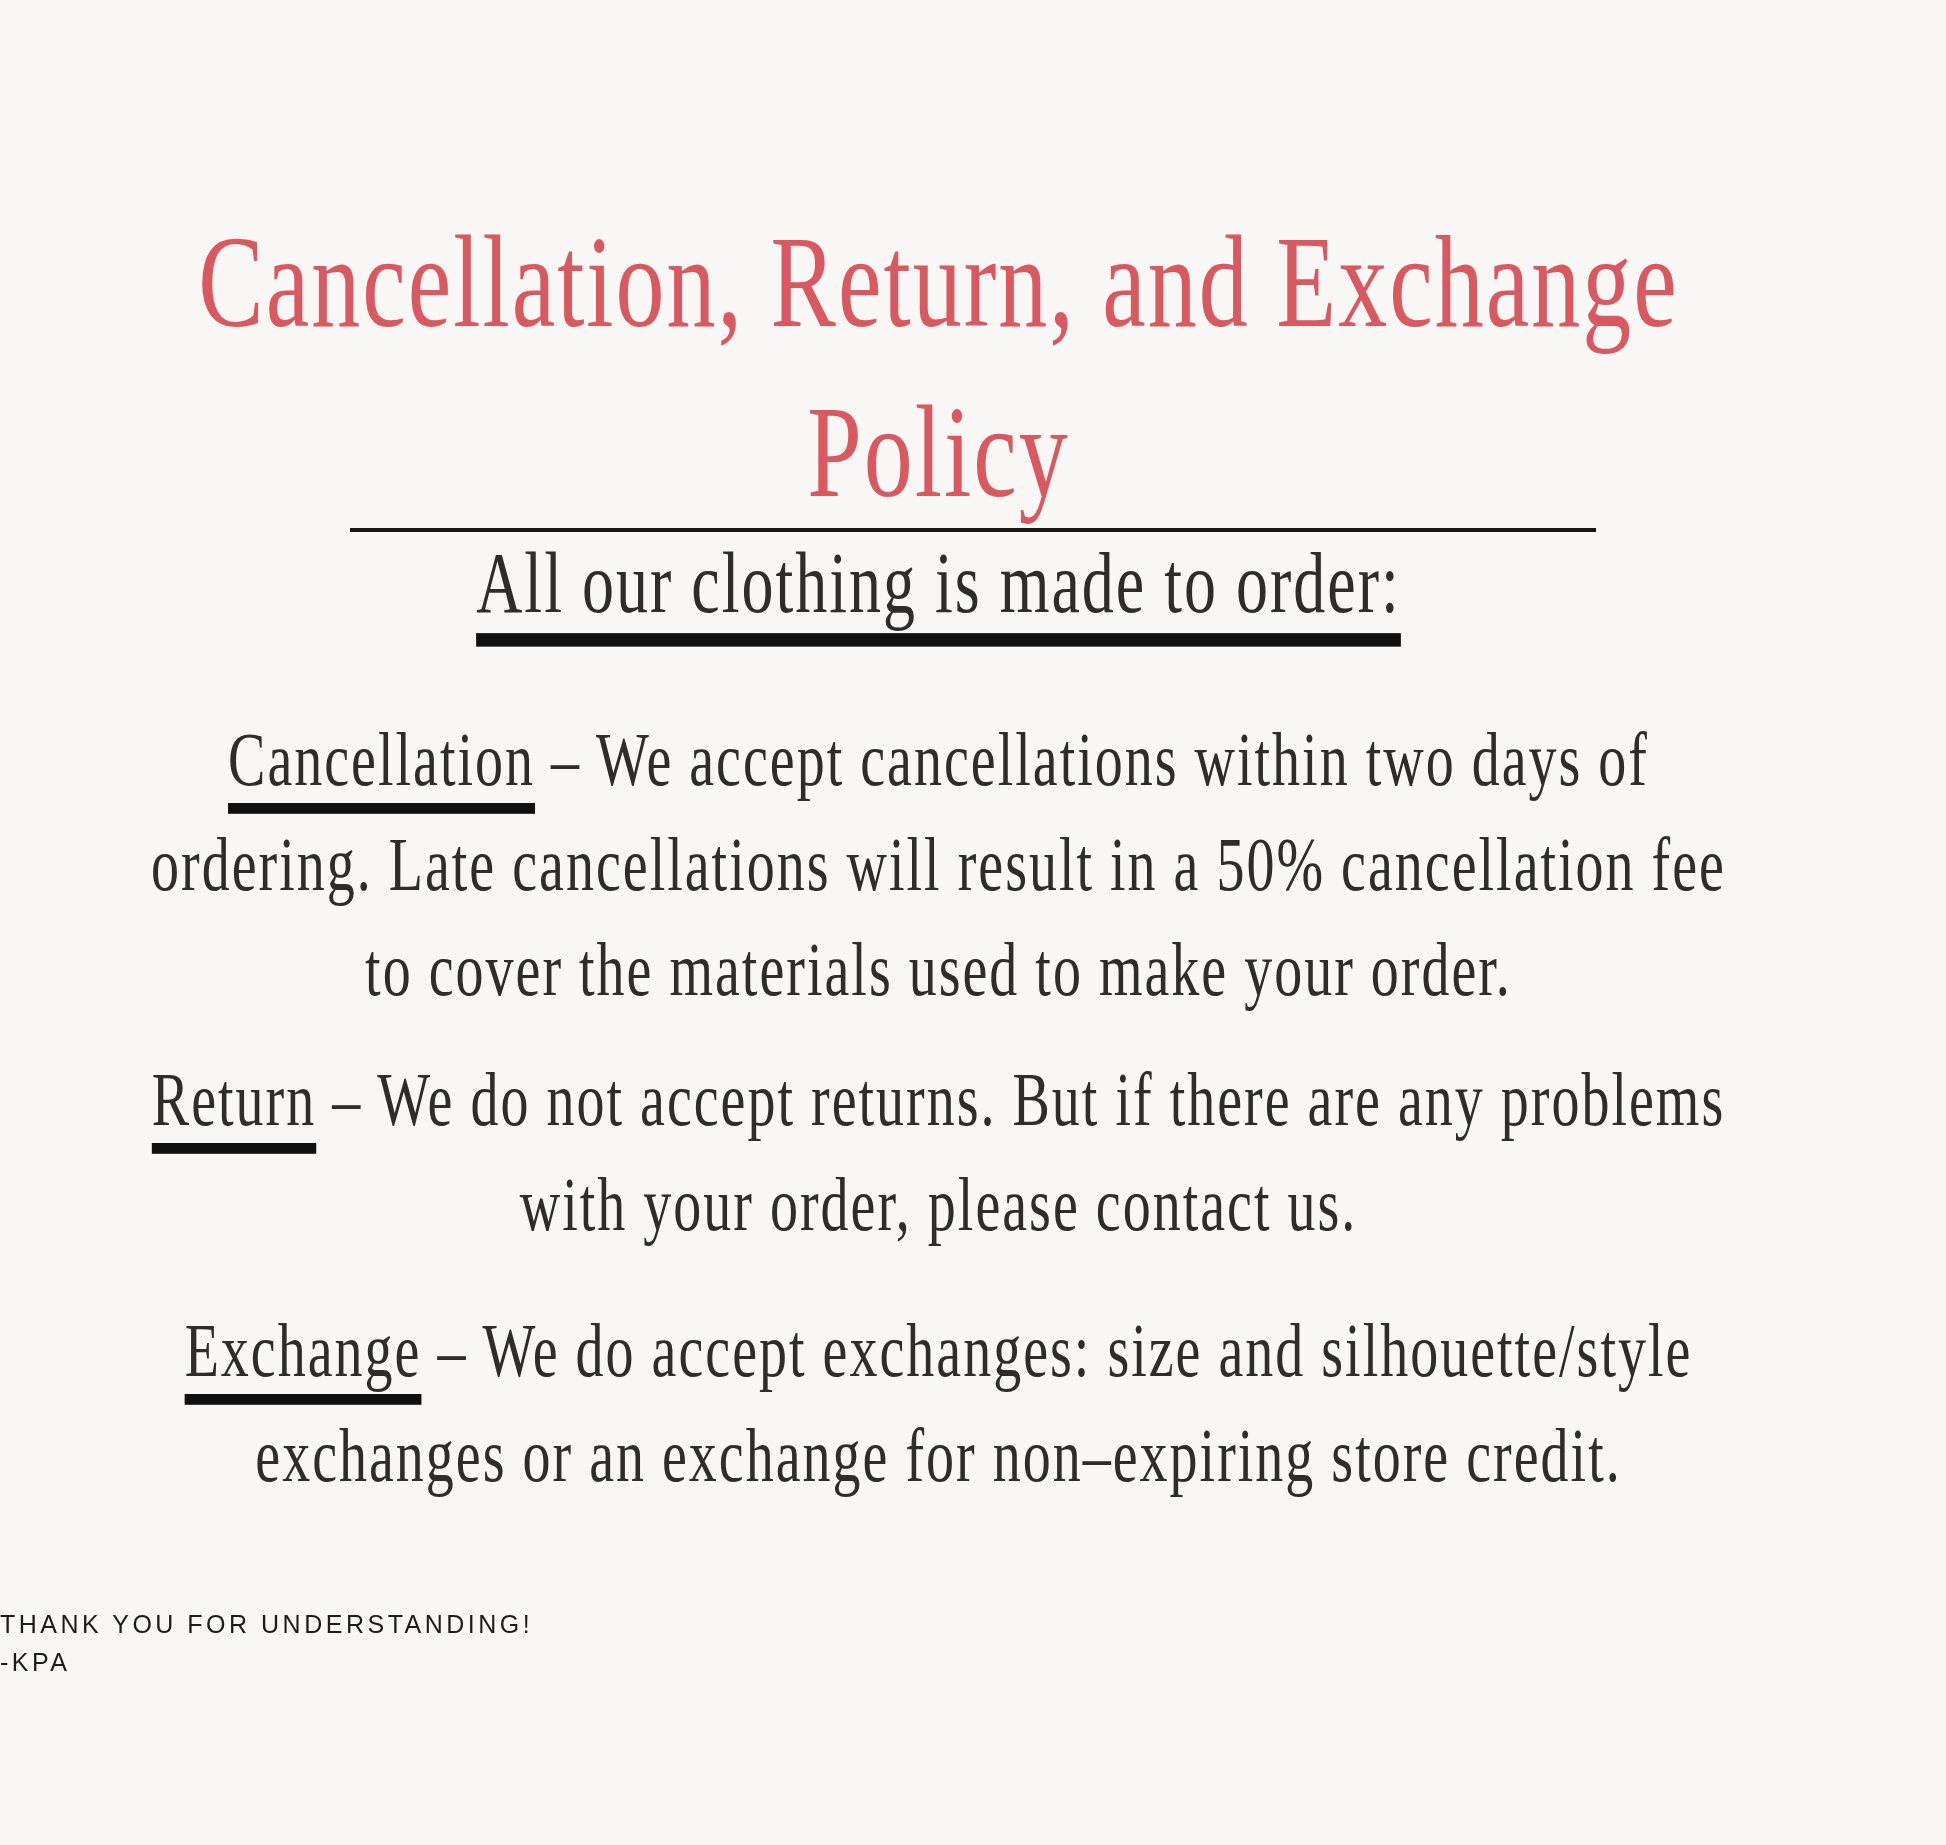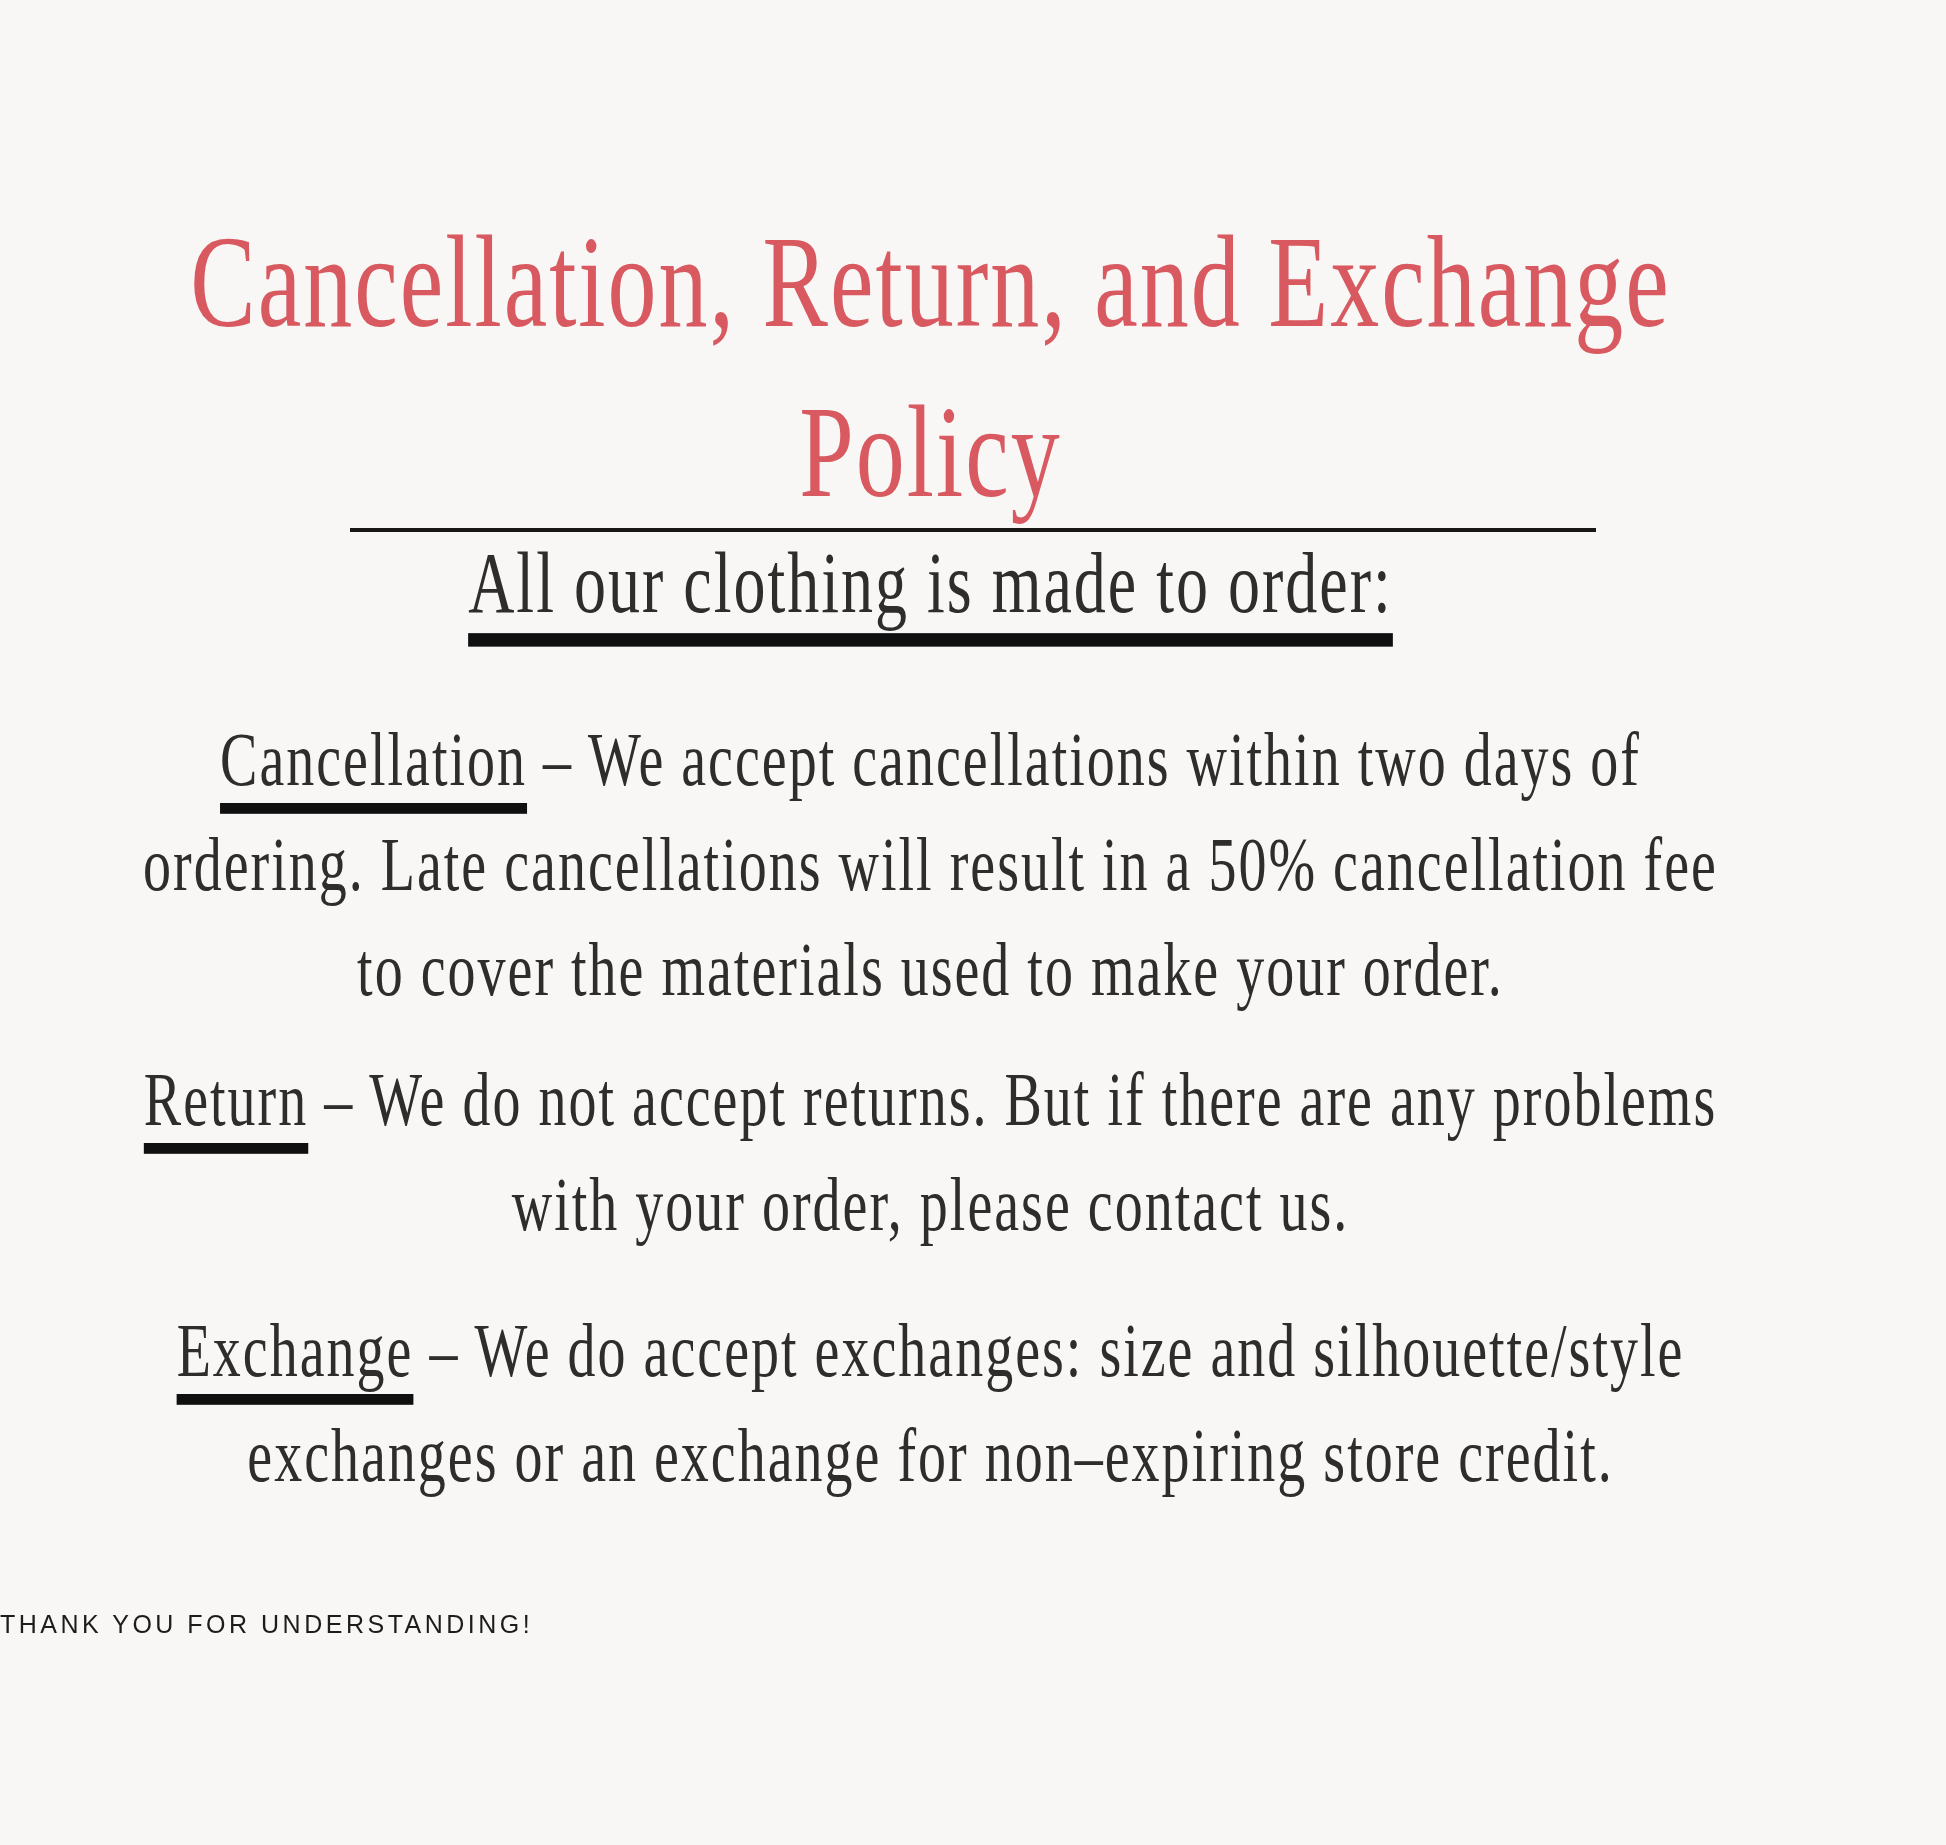--- a/index.html
+++ b/index.html
@@ -7,20 +7,21 @@
     padding: 0;
     background: #f8f7f5;
   }
   .canvas {
     position: relative;
     width: 1861px;
     height: 1845px;
     background: #f8f7f5;
     overflow: hidden;
     font-family: "Liberation Serif", serif;
+    padding-left: 16px;
   }
   
   .line {
     position: absolute;
     left: 0;
     right: 0;
     text-align: center;
     line-height: 1;
     white-space: nowrap;
     transform-origin: 50% 0;
@@ -88,14 +89,15 @@
   <div class="line body-line" style="top:827px;">ordering. Late cancellations will result in a 50% cancellation fee</div>
   <div class="line body-line" style="top:932px;">to cover the materials used to make your order.</div>
 
   <div class="line body-line" style="top:1062px;"><span class="section-head">Return</span><span> – We do not accept returns. But if there are any problems</span></div>
   <div class="line body-line" style="top:1167px;">with your order, please contact us.</div>
 
   <div class="line body-line" style="top:1313px;"><span class="section-head">Exchange</span><span> – We do accept exchanges: size and silhouette/style</span></div>
   <div class="line body-line" style="top:1418px;">exchanges or an exchange for non–expiring store credit.</div>
 
   <div class="footer-line" style="top:1612px;">THANK YOU FOR UNDERSTANDING!</div>
+  <div class="footer-line" style="top:1650px;">-KPA</div>
 
 </div>
 
 </body></html>

